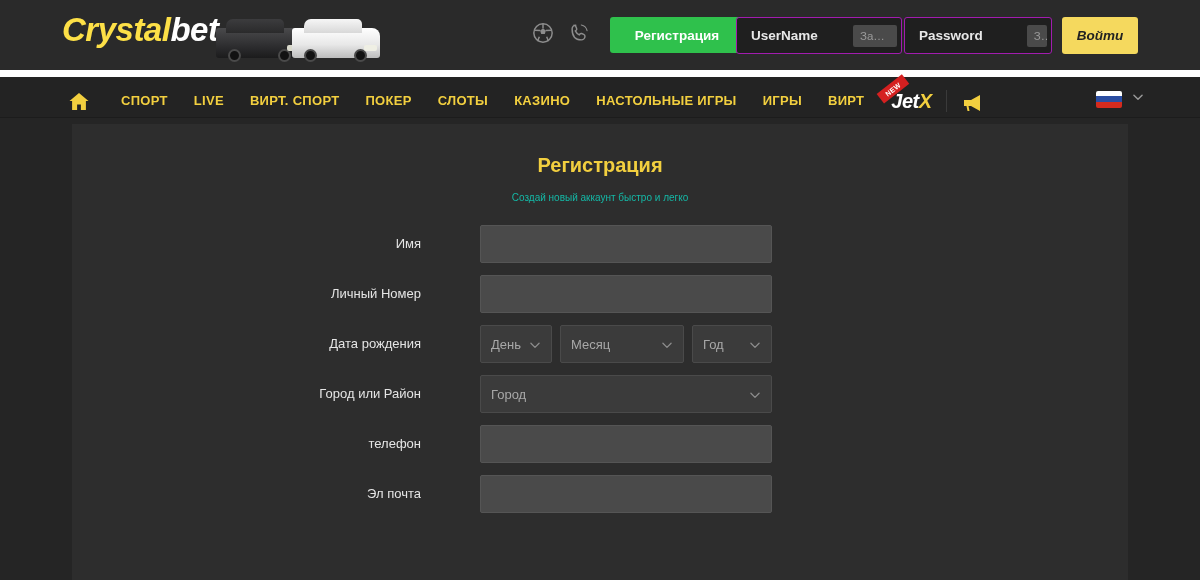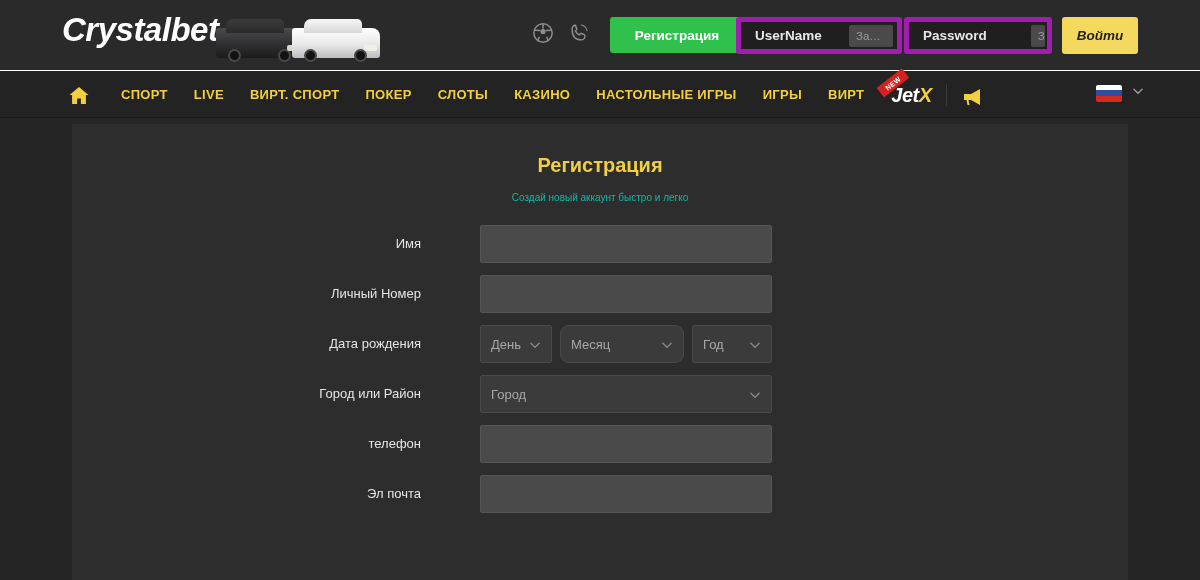--- a/index.html
+++ b/index.html
@@ -20,21 +20,21 @@
 
   .logo-wrap {
     position: absolute; left: 62px; top: 8px;
     display: flex; align-items: center;
   }
   .logo-text {
     font-size: 33px; font-weight: bold; font-style: italic;
     letter-spacing: -0.5px; line-height: 44px;
     white-space: nowrap;
   }
-  .logo-crystal { color: #ffffff; }
+  .logo-crystal { color: #fde047; }
   .logo-bet { color: #ffffff; }
 
   .cars { position: absolute; left: 216px; top: 18px; width: 160px; height: 42px; }
   .car { position: absolute; bottom: 2px; border-radius: 3px 8px 3px 3px; }
   .car-dark {
     left: 0; width: 88px; height: 30px;
     background: linear-gradient(180deg,#4a4a4c 0%,#303032 55%,#1b1b1c 100%);
   }
   .car-dark:before {
     content:""; position:absolute; left:10px; top:-9px; width:58px; height:14px;
@@ -72,21 +72,21 @@
     width: 134px; height: 36px;
     background: #2fc14c; color: #ffffff;
     border: none; border-radius: 3px;
     font-size: 13.5px; font-weight: bold;
     font-family: "Liberation Sans", sans-serif;
     cursor: pointer;
   }
 
   .login-field {
     position: absolute; top: 17px; height: 37px;
-    background: #1f1f1f; border: 5px solid #a21caf; border-radius: 3px;
+    background: #1f1f1f; border: 1px solid #a21caf; border-radius: 3px;
     display: flex; align-items: center; justify-content: space-between;
     padding: 0 4px 0 14px;
   }
   .login-field.username { left: 736px; width: 166px; }
   .login-field.password { left: 904px; width: 148px; gap: 44px; }
   .lf-label { color: #e8e8e8; font-size: 13.5px; font-weight: bold; white-space: nowrap; }
   .lf-forgot {
     background: #4a4a4a; color: #9a9a9a;
     font-size: 11.5px; padding: 5px 7px; border-radius: 2px;
     white-space: nowrap; overflow: hidden; max-width: 44px;
@@ -102,21 +102,21 @@
     font-family: "Liberation Sans", sans-serif;
     cursor: pointer;
     font-style: italic;
   }
 
   
   .navbar {
     position: relative;
     width: 1200px; height: 48px;
     background: #232323;
-    border-top: 1px solid #ffffff;
+    border-top: 7px solid #ffffff;
     border-bottom: 1px solid #1c1c1c;
     display: flex; align-items: center;
   }
   .nav-home { position:absolute; left: 67px; top: 13px; width: 24px; height:22px; color:#f2cf3f; }
   .nav-items {
     position: absolute; left: 108px; top: 0; height: 48px;
     display: flex; align-items: center; gap: 0;
   }
   .nav-item {
     color: #f2cf3f; font-size: 13px; font-weight: bold;
@@ -192,21 +192,21 @@
     background: #3b3b3b; border: 1px solid #4a4a4a; border-radius: 2px;
     display: flex; align-items: center; padding: 0 10px;
     color: #a8a8a8; font-size: 13px; cursor: pointer;
   }
   .select-box .sel-chev {
     position: absolute; right: 9px; top: 12px;
     width: 14px; height: 14px; color: #8d8d8d;
   }
   .dob-group { display: flex; gap: 8px; width: 292px; }
   .dob-day { width: 72px; }
-  .dob-month { width: 124px; border-radius: 9px; }
+  .dob-month { width: 124px; }
   .dob-year { width: 80px; }
   .city-select { width: 292px; }
 </style>
 </head>
 <body>
 
 <div class="top-header">
 
   <div class="logo-wrap">
     <div class="logo-text">

